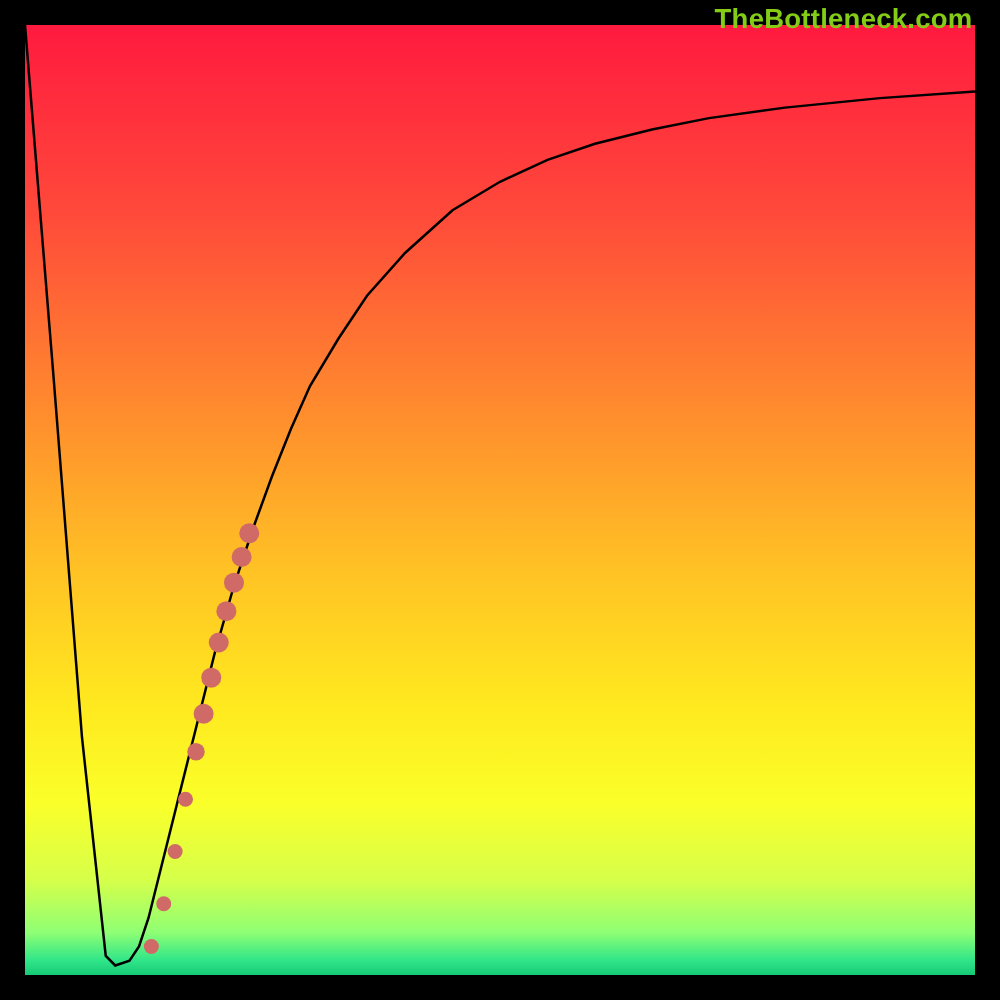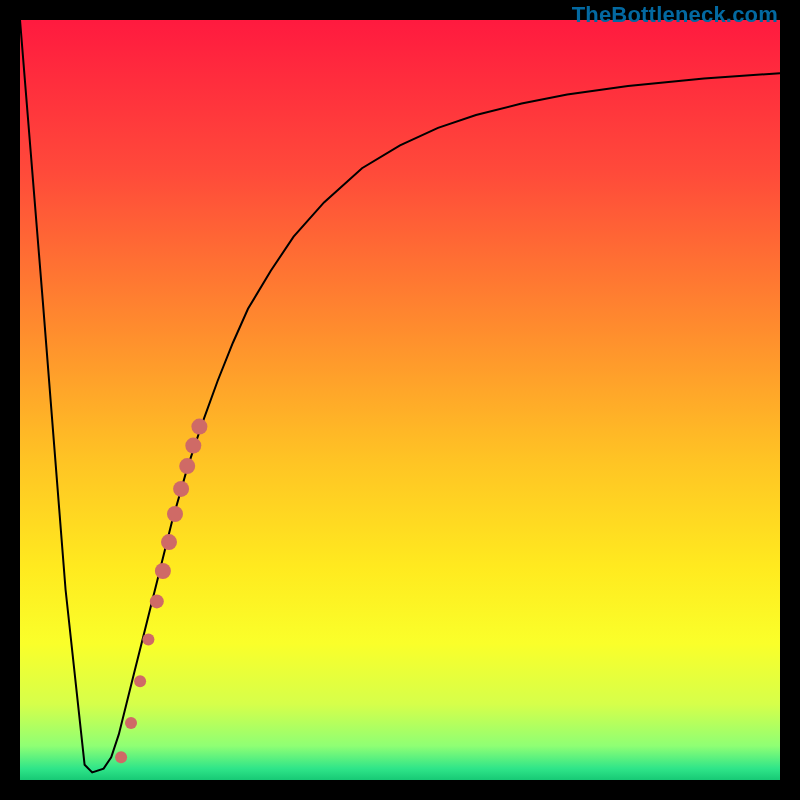--- a/index.html
+++ b/index.html
@@ -21,21 +21,21 @@
     left: 20px;
     top: 20px;
     width: 760px;
     height: 760px;
     overflow: hidden;
   }
   .watermark {
     position: absolute;
     top: 2px;
     right: 22px;
-    color: #0369a1;
+    color: #84cc16;
     font-size: 22px;
     font-weight: 600;
     letter-spacing: 0.2px;
     user-select: none;
   }
   svg { display: block; }
 </style>
 </head>
 <body>
 

